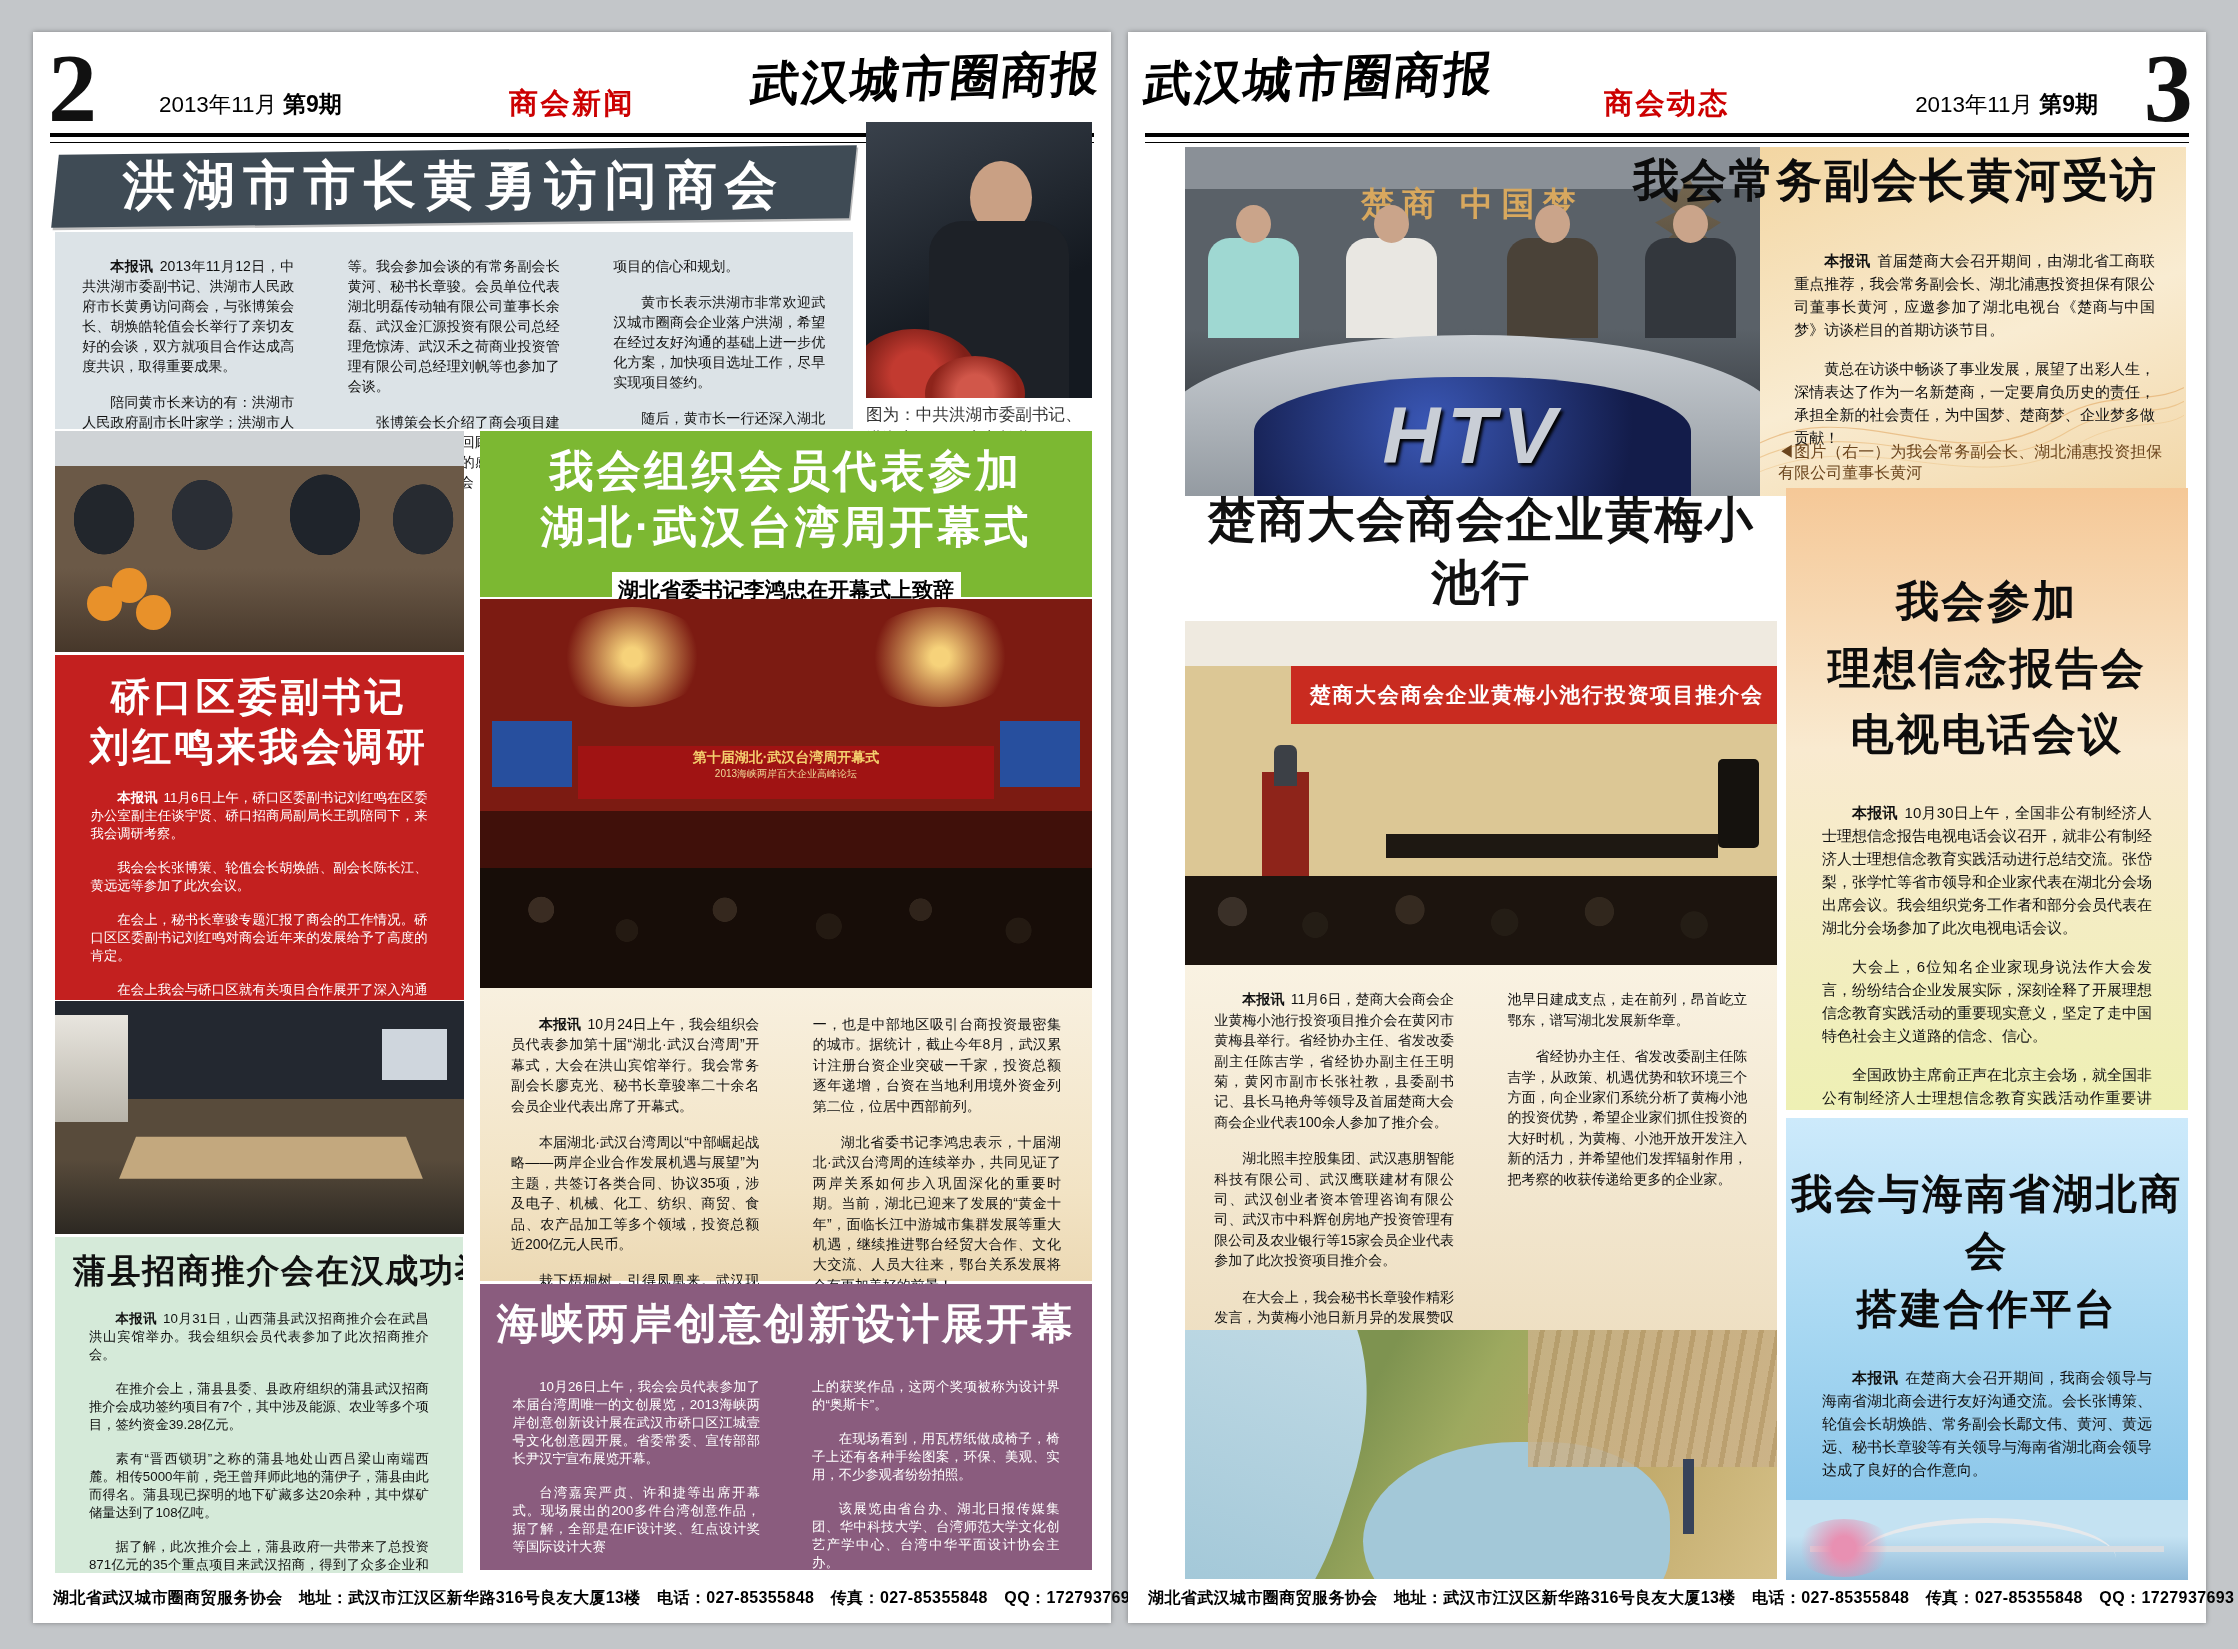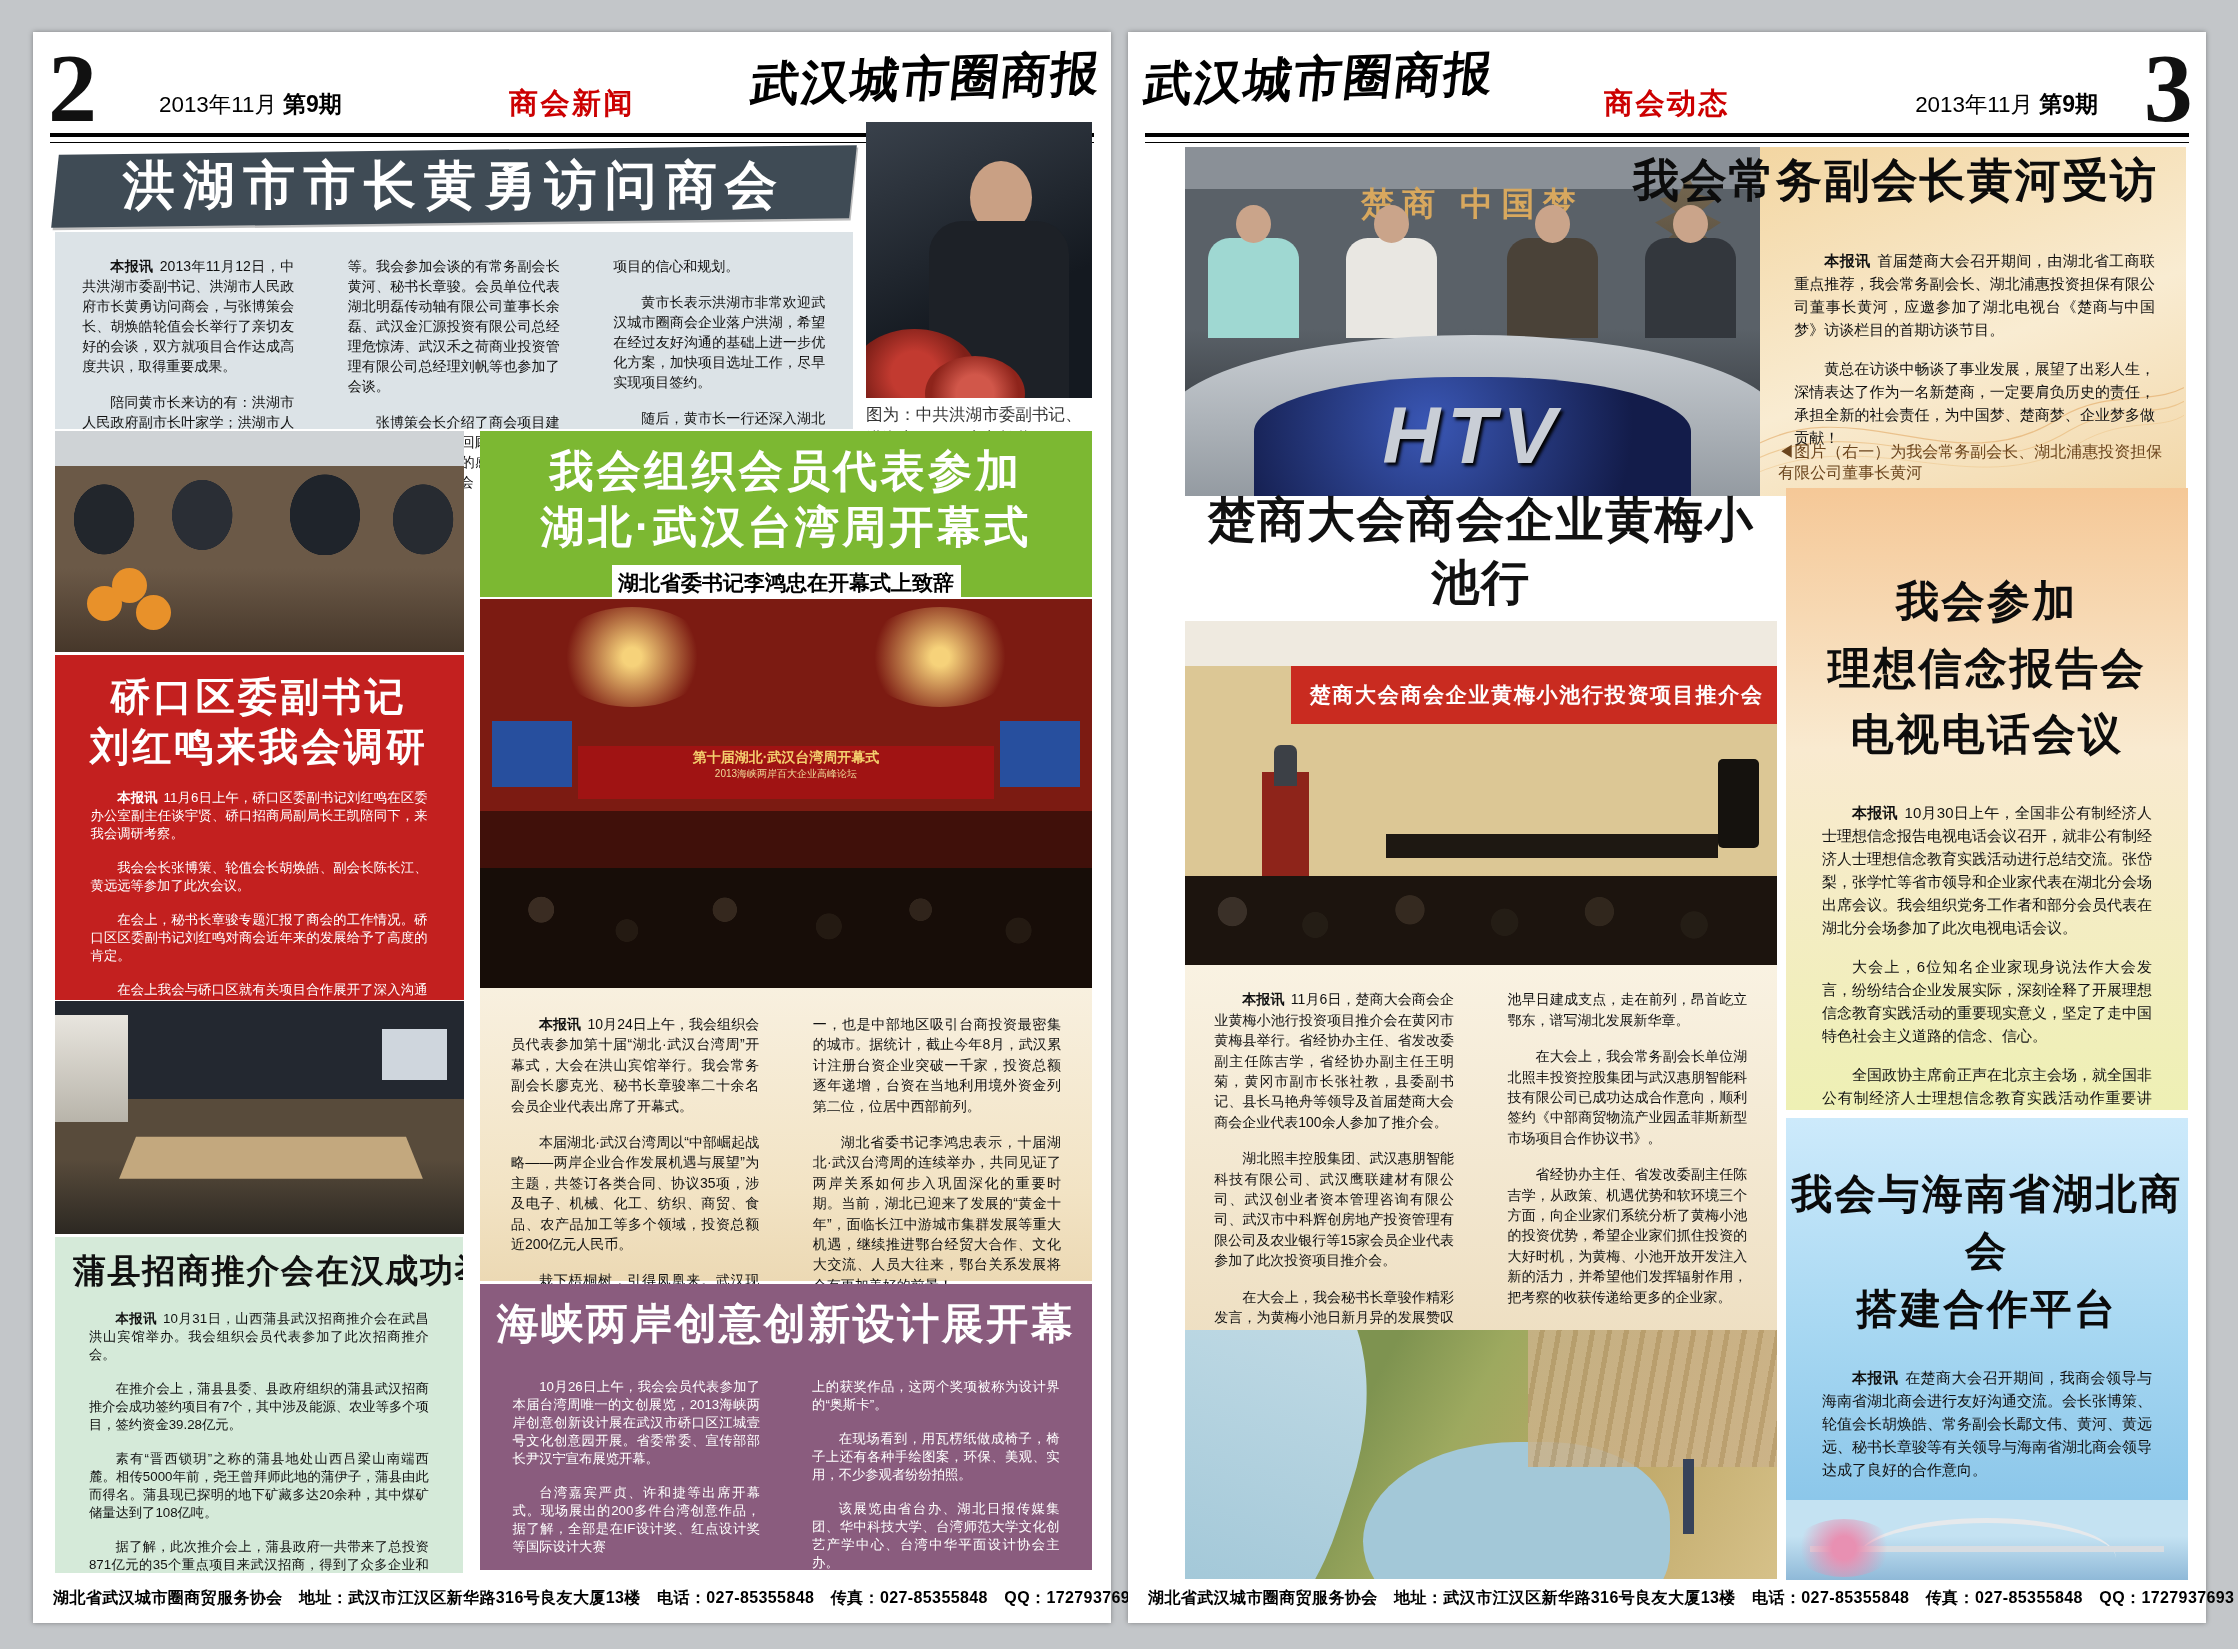--- a/index.html
+++ b/index.html
@@ -43,21 +43,21 @@
   
   .redbox{background:#c3201f;color:#fff;padding:13.3px 20px;overflow:hidden;}
   .redbox h2{margin:3.3px 0 11.6px;font-family:"Liberation Serif",serif;font-weight:600;font-size:39px;line-height:1.3;text-align:center;letter-spacing:3.3px;}
 
   .puxbox{background:#d5ead9;padding:10px 18.3px;overflow:hidden;}
   .puxbox h2{margin:1.7px 0 8.3px;font-size:33px;font-weight:900;letter-spacing:1.7px;text-align:center;white-space:nowrap;}
 
   
   .greenbox{background:#7cb832;color:#fff;text-align:center;}
   .greenbox .gh{font-weight:800;font-size:44px;letter-spacing:3.3px;line-height:1.28;padding-top:11.6px;}
-  .gsub{background:#fff;color:#000;font-size:21px;font-weight:bold;line-height:35px;height:35px;width:349px;margin:10px auto 0;}
+  .gsub{background:#fff;color:#000;font-size:21px;font-weight:bold;line-height:35px;height:35px;width:349px;margin:17px auto 0;}
   .tanbody{background:linear-gradient(180deg,#f8f0df,#f2e3c4 70%,#ecd9b4);padding:10px 15px;font-size:14px;line-height:20.4px;}
   .tanbody .cols{gap:21.6px;height:100%;}
 
   .purplebox{background:#8a5c7e;color:#fff;padding:8.3px 16.6px;overflow:hidden;}
   .purplebox h2{margin:3.3px 0 10px;font-size:42px;font-weight:800;text-align:center;letter-spacing:2.5px;white-space:nowrap;}
   .purplebox .cols{gap:20px;}
 
   
   .tanpanel{background:linear-gradient(160deg,#f3d6a2,#f9ecd2 55%,#f2d7a8);overflow:hidden;}
   .tanpanel .wave{position:absolute;left:-16.6px;right:-16.6px;bottom:8.3px;height:141px;opacity:.55;}
@@ -341,21 +341,20 @@
 
   <div class="abs c2body body-txt" style="left:57px;top:933px;width:565px;height:356px;">
     <div class="cols" style="height:100%;">
       <div>
         <p class="lead"><b class="ld">本报讯</b><span>11月6日，楚商大会商会企业黄梅小池行投资项目推介会在黄冈市黄梅县举行。省经协办主任、省发改委副主任陈吉学，省经协办副主任王明菊，黄冈市副市长张社教，县委副书记、县长马艳舟等领导及首届楚商大会商会企业代表100余人参加了推介会。</span></p>
         <p>湖北照丰控股集团、武汉惠朋智能科技有限公司、武汉鹰联建材有限公司、武汉创业者资本管理咨询有限公司、武汉市中科辉创房地产投资管理有限公司及农业银行等15家会员企业代表参加了此次投资项目推介会。</p>
         <p>在大会上，我会秘书长章骏作精彩发言，为黄梅小池日新月异的发展赞叹不已，期待黄梅小</p>
       </div>
       <div>
         <p class="cont">池早日建成支点，走在前列，昂首屹立鄂东，谱写湖北发展新华章。</p>
-        <p>在大会上，我会常务副会长单位湖北照丰投资控股集团与武汉惠朋智能科技有限公司已成功达成合作意向，顺利签约《中部商贸物流产业园孟菲斯新型市场项目合作协议书》。</p>
         <p>省经协办主任、省发改委副主任陈吉学，从政策、机遇优势和软环境三个方面，向企业家们系统分析了黄梅小池的投资优势，希望企业家们抓住投资的大好时机，为黄梅、小池开放开发注入新的活力，并希望他们发挥辐射作用，把考察的收获传递给更多的企业家。</p>
       </div>
     </div>
   </div>
 
   <div class="abs ph ph-aerial" style="left:57px;top:1298px;width:592px;height:249px;">
     <div class="river"></div>
     <div class="lake"></div>
     <div class="city"></div>
     <div class="tower"></div>

